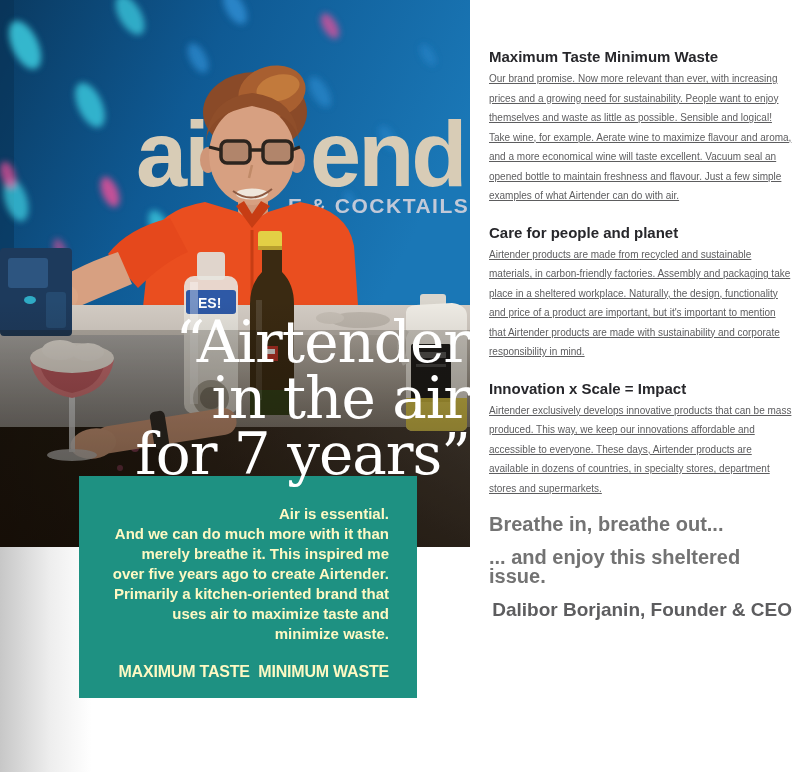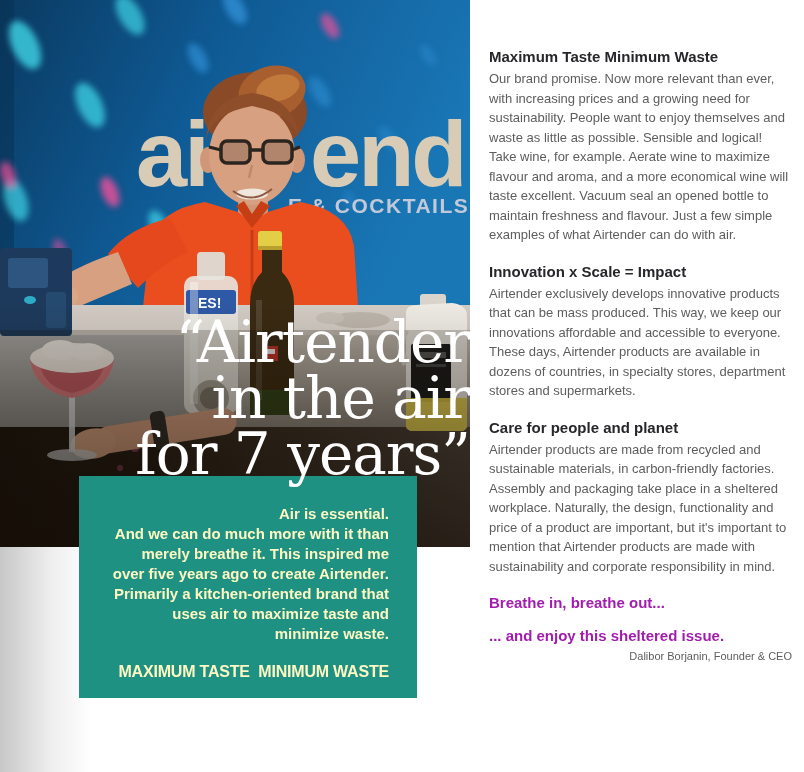--- a/index.html
+++ b/index.html
@@ -23,24 +23,24 @@
   
   .quote-box{position:absolute;left:79px;top:476px;width:338px;height:222px;
     background:#1e9182;box-sizing:border-box;padding:28px 28px 0 30px;
     text-align:right;color:#fef9c3;z-index:2;}
   .quote-box .qb-text{font-weight:bold;font-size:15px;line-height:20px;margin:0;white-space:pre-wrap;}
   .quote-box .qb-tagline{font-weight:bold;font-size:16px;letter-spacing:-0.2px;margin-top:19px;white-space:pre-wrap;}
 
   
   .article{position:absolute;left:489px;top:47px;width:303px;}
   .article h3{font-size:15px;font-weight:bold;color:#27272b;margin:0 0 3px 0;line-height:19px;}
-  .article p.body{font-size:13px;color:#5d5d5f;line-height:19.5px;margin:0 0 17px 0;}
-  .article .outro{font-weight:bold;color:#a21caf;font-size:15px;line-height:19px;margin:8px 0 0 0;}
+  .article p.body{font-size:10px;color:#5d5d5f;line-height:19.5px;margin:0 0 17px 0;text-decoration:underline;}
+  .article .outro{font-weight:bold;color:#737373;font-size:20px;line-height:19px;margin:8px 0 0 0;}
   .article .outro.second{margin-top:14px;}
-  .article .signature{margin-top:5px;text-align:right;color:#5d5d5f;font-size:11px;}
+  .article .signature{margin-top:13px;text-align:right;color:#5d5d5f;font-size:19px;font-weight:bold;}
 </style>
 </head>
 <body>
 
 <div class="page">
 
   <div class="photo">
     <svg viewBox="0 0 470 547" width="470" height="547">
       <defs>
         <linearGradient id="wall" x1="0" y1="0" x2="1" y2="0.35">
@@ -214,25 +214,25 @@
     <p class="qb-text">And we can do much more with it than merely breathe it. This inspired me  over five years ago to create Airtender. Primarily a kitchen-oriented brand that uses air to maximize taste and minimize waste.</p>
     <div class="qb-tagline">MAXIMUM TASTE  MINIMUM WASTE</div>
   </div>
 
   <div class="article">
     <section>
       <h3>Maximum Taste Minimum Waste</h3>
       <p class="body">Our brand promise. Now more relevant than ever, with increasing prices and a growing need for sustainability. People want to enjoy themselves and waste as little as possible. Sensible and logical! Take wine, for example. Aerate wine to maximize flavour and aroma, and a more economical wine will taste excellent. Vacuum seal an opened bottle to maintain freshness and flavour. Just a few simple examples of what Airtender can do with air.</p>
     </section>
     <section>
+      <h3>Care for people and planet</h3>
+      <p class="body">Airtender products are made from recycled and sustainable materials, in carbon-friendly factories. Assembly and packaging take place in a sheltered workplace. Naturally, the design, functionality and price of a product are important, but it's important to mention that Airtender products are made with sustainability and corporate responsibility in mind.</p>
+    </section>
+    <section>
       <h3>Innovation x Scale = Impact</h3>
       <p class="body">Airtender exclusively develops innovative products that can be mass produced. This way, we keep our innovations affordable and accessible to everyone. These days, Airtender products are available in dozens of countries, in specialty stores, department stores and supermarkets.</p>
-    </section>
-    <section>
-      <h3>Care for people and planet</h3>
-      <p class="body">Airtender products are made from recycled and sustainable materials, in carbon-friendly factories. Assembly and packaging take place in a sheltered workplace. Naturally, the design, functionality and price of a product are important, but it's important to mention that Airtender products are made with sustainability and corporate responsibility in mind.</p>
     </section>
     <p class="outro">Breathe in, breathe out...</p>
     <p class="outro second">... and enjoy this sheltered issue.</p>
     <div class="signature">Dalibor Borjanin, Founder &amp; CEO</div>
   </div>
 
 </div>
 
 </body></html>

